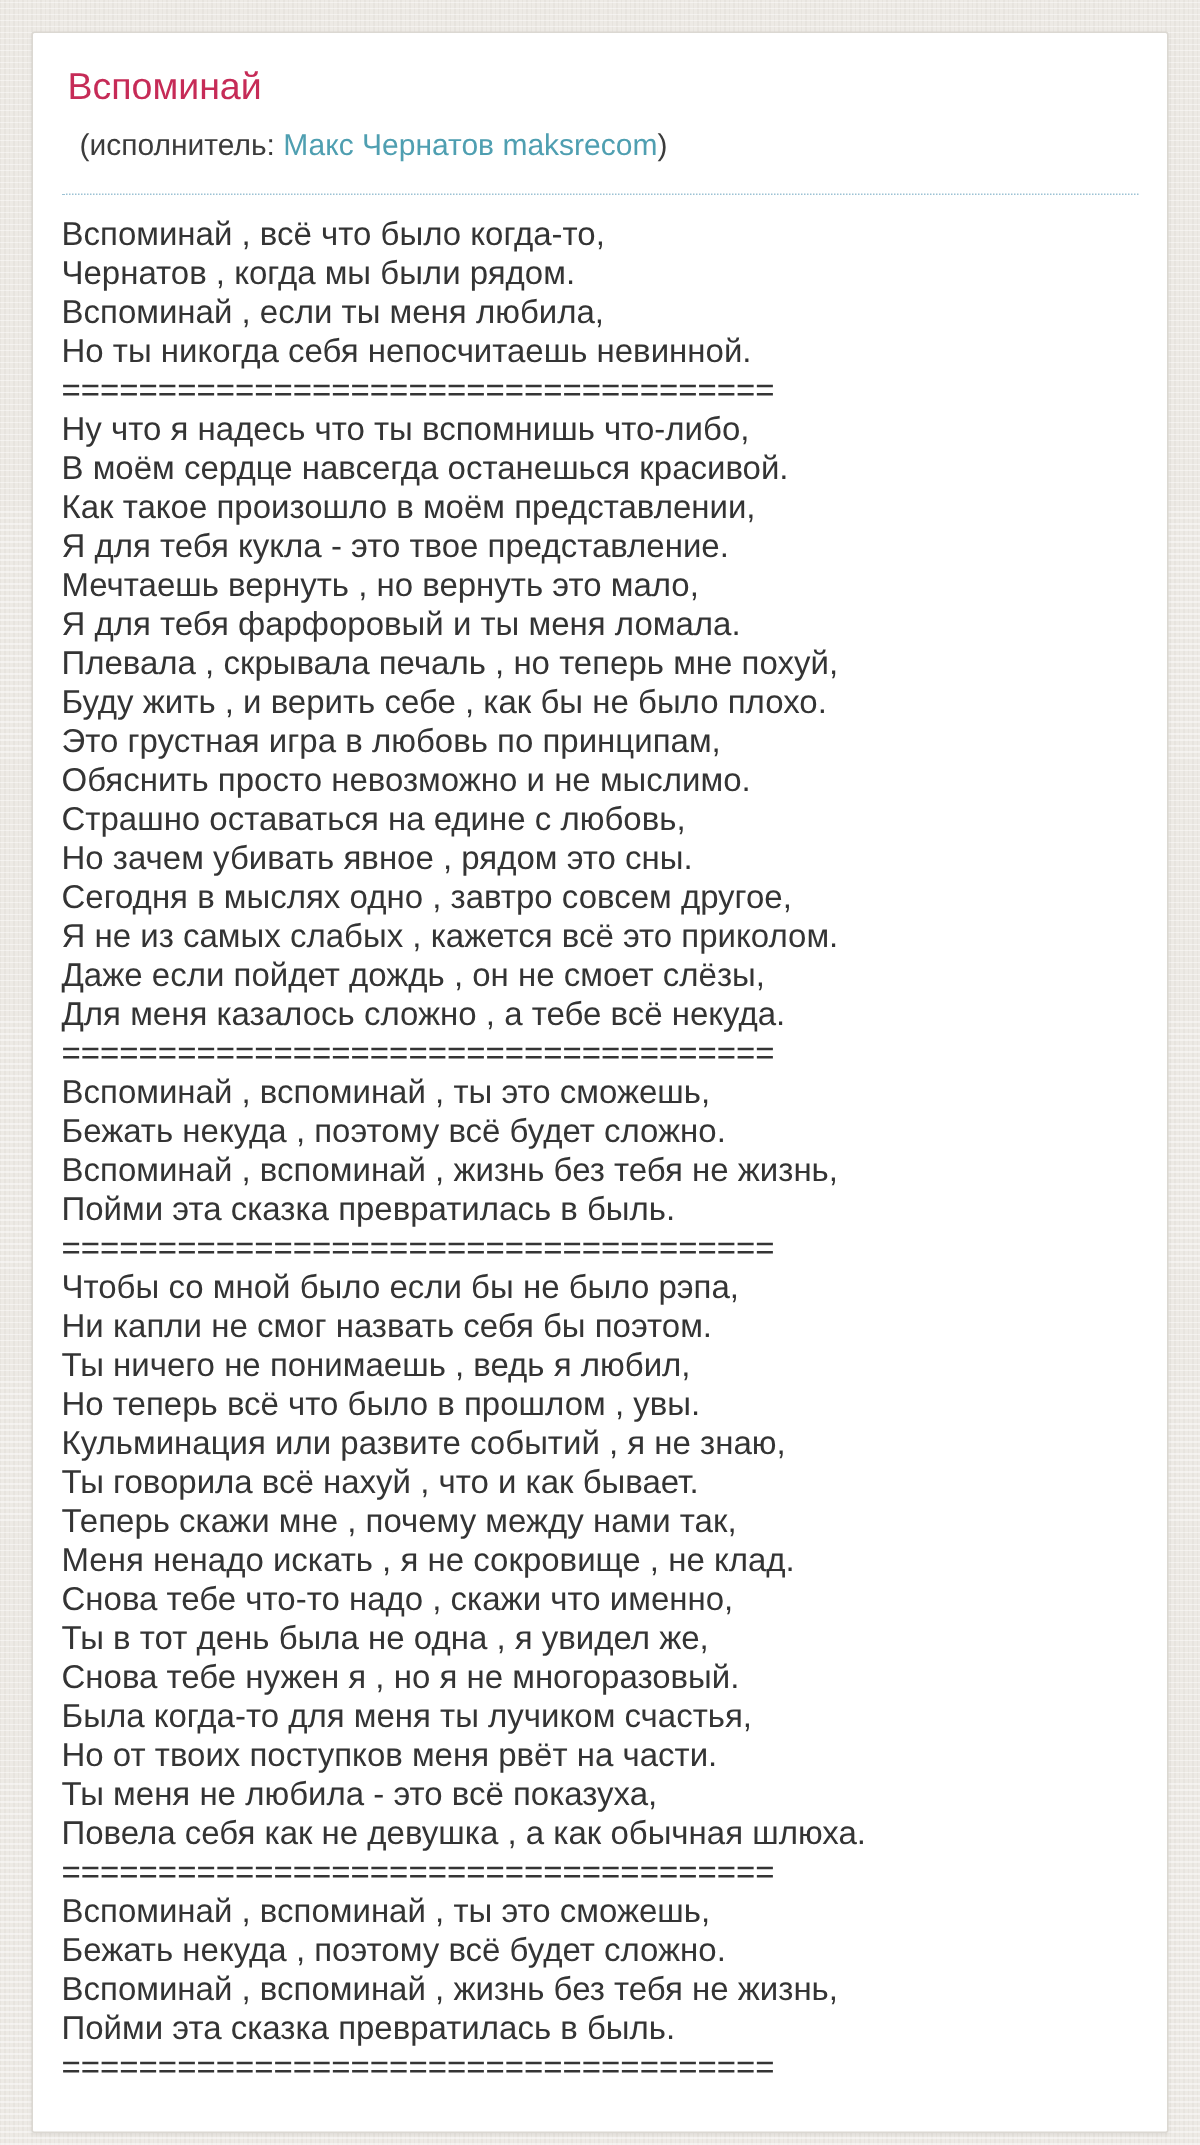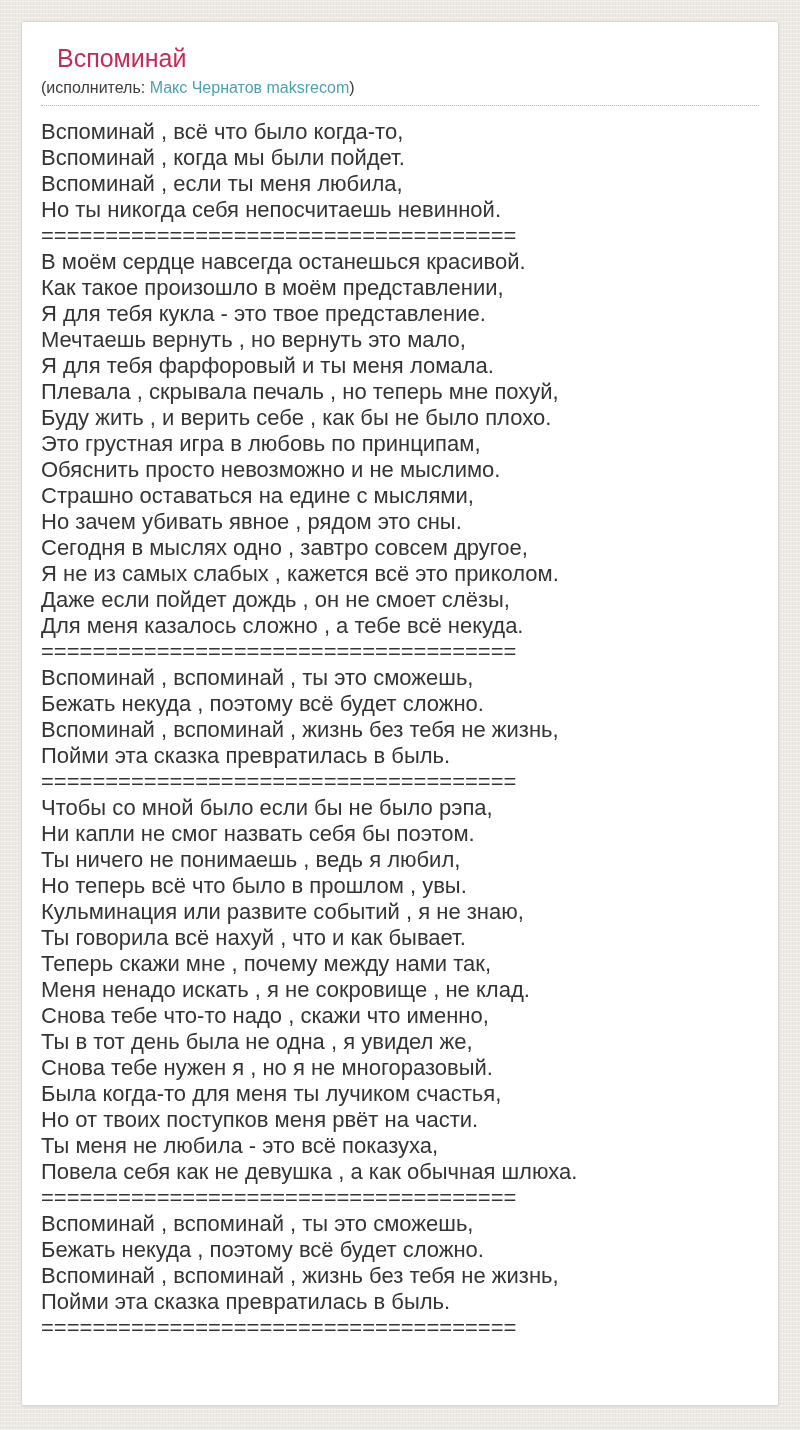--- a/index.html
+++ b/index.html
@@ -35,29 +35,29 @@
     box-shadow: 0 1px 3px rgba(0,0,0,0.06);
     padding: 23px 19px 30px;
     min-height: 1385px;
   }
   .header {
     border-bottom: 1px dotted var(--dotted-divider);
     padding-bottom: 8px;
     margin-bottom: 13px;
   }
   .page-title {
-    margin: 0 16px 5px;
+    margin: 0 4px 5px;
     font-size: 25px;
     font-weight: 400;
     color: var(--title);
     line-height: 1.1;
   }
   .artist-line {
-    margin: 0;
-    font-size: 16px;
+    margin: 12px;
+    font-size: 20px;
     color: #3c3c3c;
     line-height: 1.2;
   }
   .artist-line a {
     color: var(--artist-link);
     text-decoration: none;
     cursor: pointer;
   }
   .lyrics {
     color: var(--body-text);
@@ -73,34 +73,35 @@
 <body>
 
 <div class="card">
   <div class="header">
     <h1 class="page-title">Вспоминай</h1>
     <p class="artist-line"><span>(исполнитель: </span><a href="#">Макс Чернатов maksrecom</a><span>)</span></p>
   </div>
 
   <div class="lyrics">
       <p>Вспоминай , всё что было когда-то,</p>
-      <p>Вспоминай , когда мы были пойдет.</p>
+      <p>Чернатов , когда мы были рядом.</p>
       <p>Вспоминай , если ты меня любила,</p>
       <p>Но ты никогда себя непосчитаешь невинной.</p>
       <p>=====================================</p>
+      <p>Ну что я надесь что ты вспомнишь что-либо,</p>
       <p>В моём сердце навсегда останешься красивой.</p>
       <p>Как такое произошло в моём представлении,</p>
       <p>Я для тебя кукла - это твое представление.</p>
       <p>Мечтаешь вернуть , но вернуть это мало,</p>
       <p>Я для тебя фарфоровый и ты меня ломала.</p>
       <p>Плевала , скрывала печаль , но теперь мне похуй,</p>
       <p>Буду жить , и верить себе , как бы не было плохо.</p>
       <p>Это грустная игра в любовь по принципам,</p>
       <p>Обяснить просто невозможно и не мыслимо.</p>
-      <p>Страшно оставаться на едине с мыслями,</p>
+      <p>Страшно оставаться на едине с любовь,</p>
       <p>Но зачем убивать явное , рядом это сны.</p>
       <p>Сегодня в мыслях одно , завтро совсем другое,</p>
       <p>Я не из самых слабых , кажется всё это приколом.</p>
       <p>Даже если пойдет дождь , он не смоет слёзы,</p>
       <p>Для меня казалось сложно , а тебе всё некуда.</p>
       <p>=====================================</p>
       <p>Вспоминай , вспоминай , ты это сможешь,</p>
       <p>Бежать некуда , поэтому всё будет сложно.</p>
       <p>Вспоминай , вспоминай , жизнь без тебя не жизнь,</p>
       <p>Пойми эта сказка превратилась в быль.</p>

